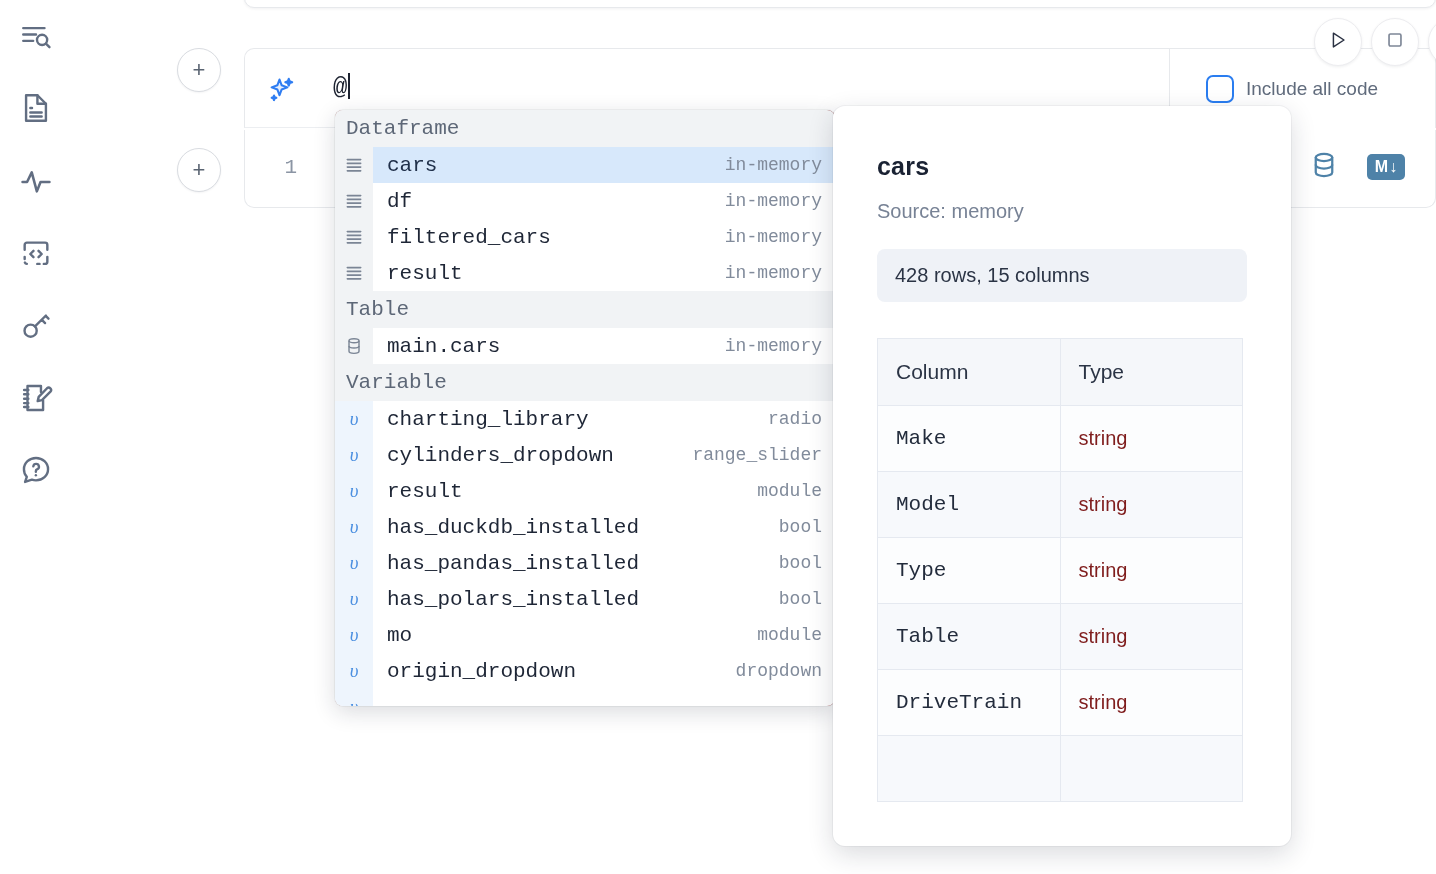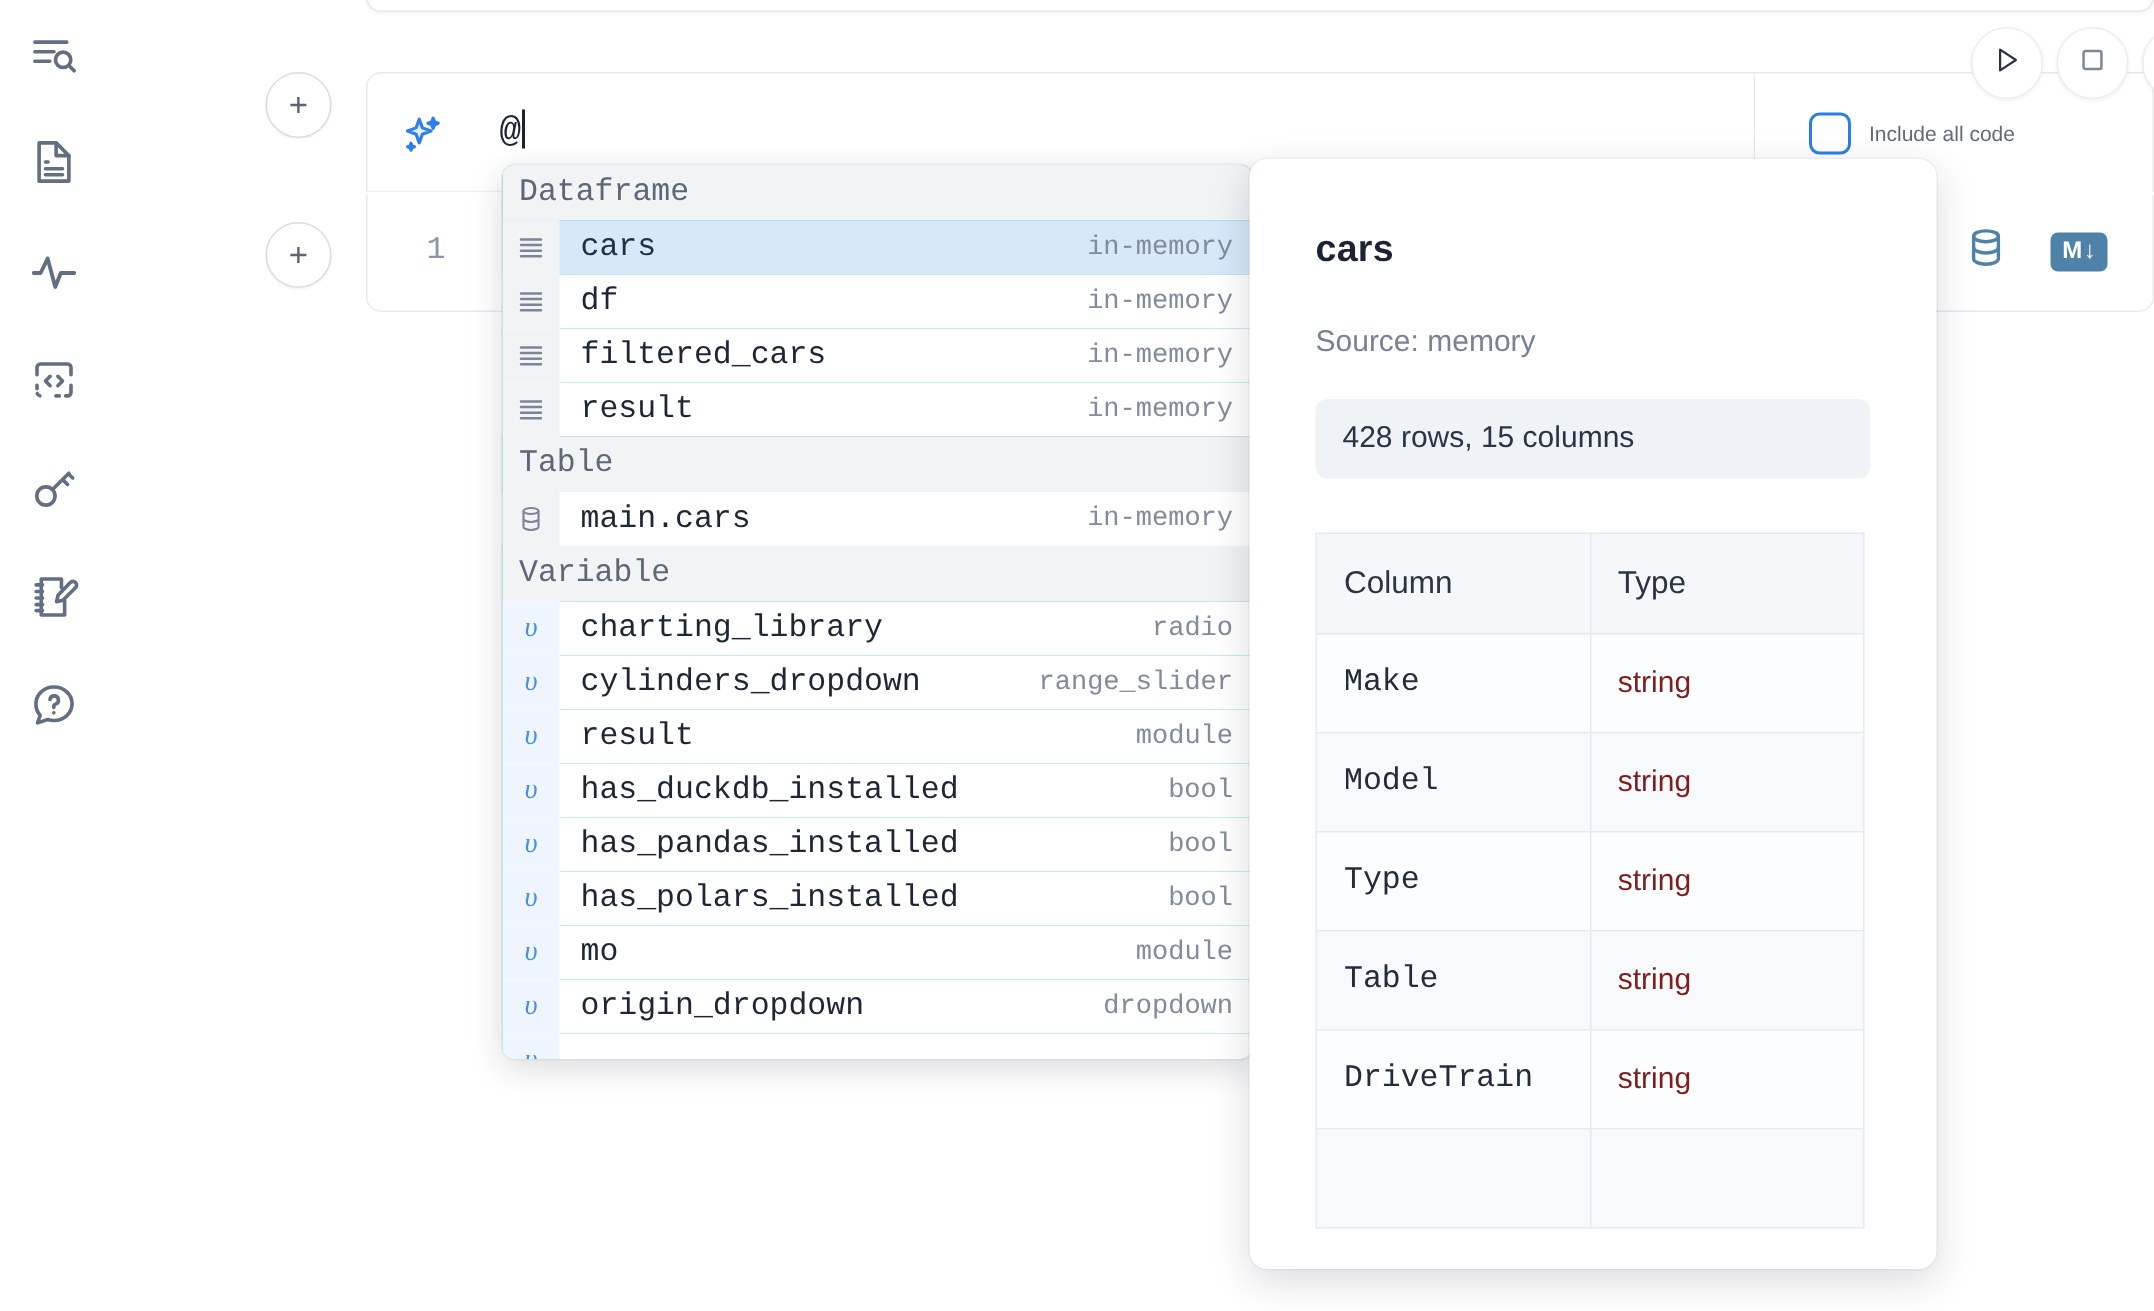--- a/index.html
+++ b/index.html
@@ -61,21 +61,21 @@
     position: absolute; left: 1170px; top: 48px; width: 266px; height: 80px;
     background: #fff; border-top: 1px solid #e7e9ec; border-right: 1px solid #e7e9ec;
   }
   .chk-row {
     position: absolute; left: 36px; top: 26px; display: flex; align-items: center; gap: 12px;
   }
   .chkbox {
     width: 28px; height: 28px; border: 2px solid #2a7df0; border-radius: 7px; background: #fff;
     cursor: pointer;
   }
-  .chk-label { font-size: 14px; color: #606b7c; }
+  .chk-label { font-size: 19px; color: #606b7c; }
 
   
   .round-btn {
     position: absolute; top: 18px; width: 48px; height: 48px; border-radius: 50%;
     background: #fff; border: 1px solid #ededf0;
     display: flex; align-items: center; justify-content: center;
     cursor: pointer; box-shadow: 0 1px 3px rgba(20,25,40,.07); z-index: 6;
   }
   #btn-run { left: 1314px; }
   #btn-stop { left: 1371px; }
@@ -110,21 +110,21 @@
     background: #fff; border: 1px solid #eceef1; border-radius: 10px;
     box-shadow: 0 2px 8px rgba(20,25,40,.07);
     display: flex; align-items: center; padding-left: 6px;
     font-size: 22px; font-weight: bold; color: #3a4354; letter-spacing: .3px;
     z-index: 8;
   }
 
   
   .ac {
     position: absolute; left: 335px; top: 110px; width: 500px; height: 596px;
-    background: #14b8a6; border-radius: 8px; overflow: hidden;
+    background: #7f1d1d; border-radius: 8px; overflow: hidden;
     box-shadow: 0 6px 22px rgba(25,32,48,.16), 0 0 0 1px rgba(25,32,48,.05);
     z-index: 10;
   }
   .ac-scroll { position: relative; width: 100%; height: 100%; overflow: hidden; }
   .ac-gutter {
     position: absolute; left: 0; top: 0; width: 38px; height: 100%;
     background: #f1f3f5;
   }
   .ac-section {
     position: relative; height: 37px; background: #f1f3f5; display: flex; align-items: center;
@@ -158,21 +158,21 @@
 
   
   .docpanel {
     position: absolute; left: 833px; top: 106px; width: 458px; height: 740px;
     background: #fff; border-radius: 12px; overflow: hidden;
     box-shadow: 0 8px 26px rgba(25,32,48,.16), 0 0 0 1px rgba(25,32,48,.045);
     z-index: 20;
   }
   .doc-inner { padding: 46px 44px 0 44px; }
   .doc-title { font-size: 25px; font-weight: bold; color: #1a2233; letter-spacing: .2px; }
-  .doc-source { margin-top: 36px; font-size: 20px; color: #778295; }
+  .doc-source { margin-top: 19px; font-size: 20px; color: #778295; }
   .doc-shape {
     margin-top: 26px; background: #eff2f7; border-radius: 8px;
     padding: 15px 18px; font-size: 20px; color: #2b3445;
   }
   .doc-table {
     margin-top: 36px; width: 366px; border-collapse: collapse;
     table-layout: fixed;
   }
   .doc-table th, .doc-table td {
     border: 1px solid #e5e9f0; padding: 21px 18px; text-align: left; vertical-align: middle;

